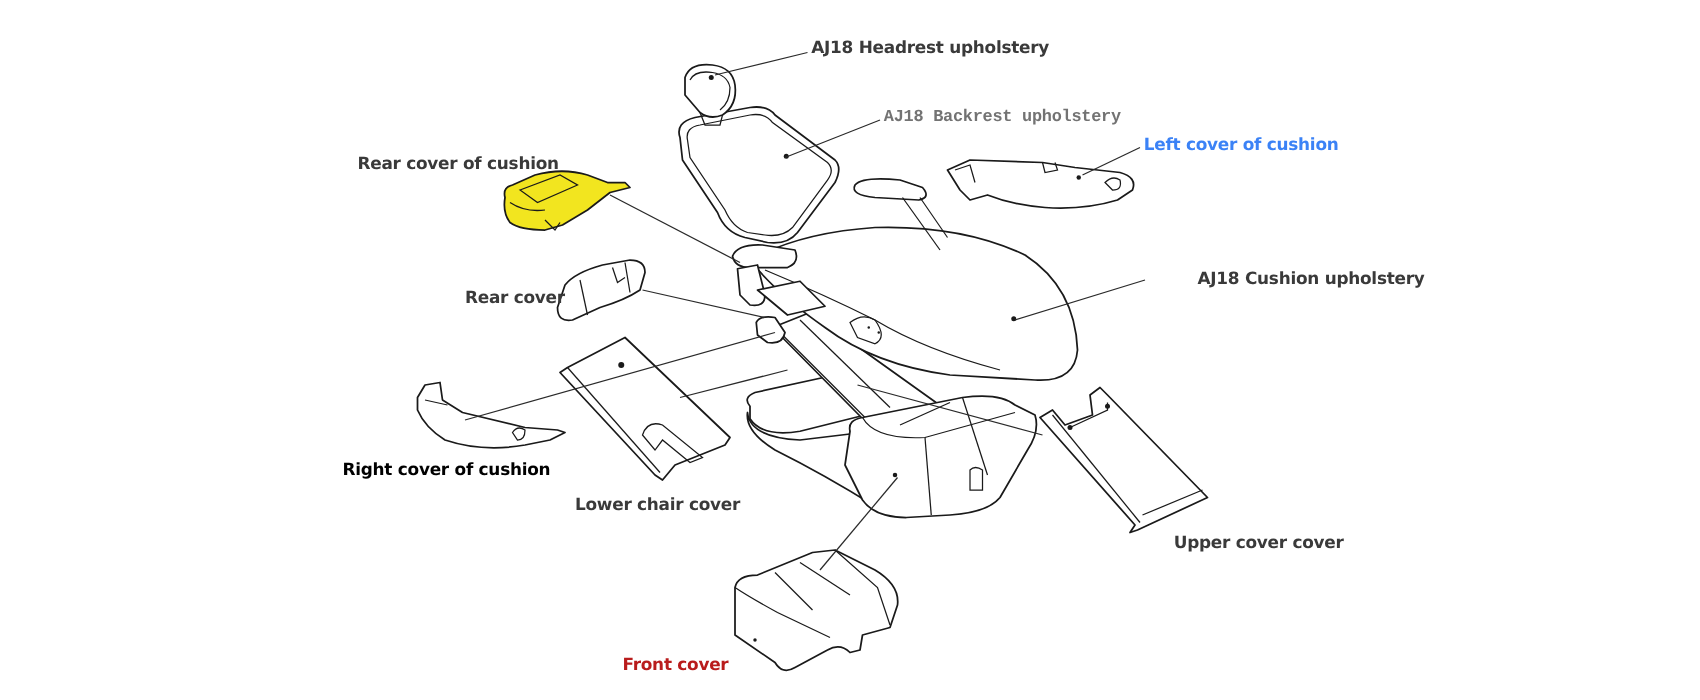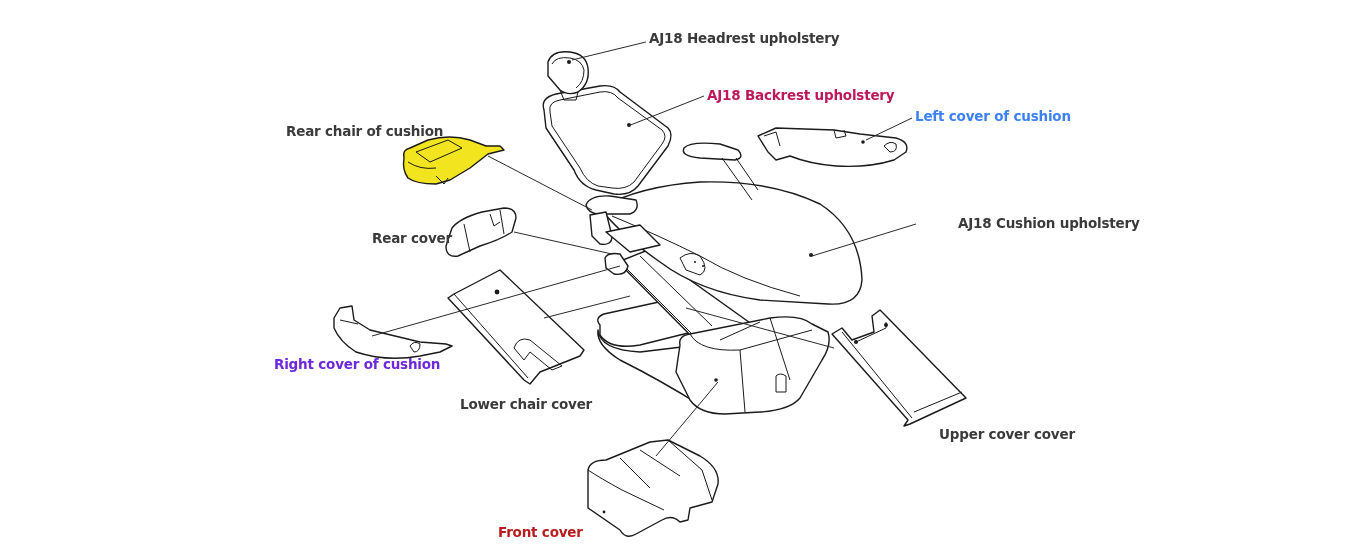--- a/index.html
+++ b/index.html
@@ -121,22 +121,22 @@
       <path class="leader" d="M514 232 L612 254"></path>
       <path class="leader" d="M372 336 L620 266"></path>
       <path class="leader" d="M544 318 L630 296"></path>
       <path class="leader" d="M686 308 L834 348"></path>
       <path class="leader" d="M656 456 L718 382"></path>
     </g>
   </svg>
 
   
   <div class="label" style="left: 649px; top: 30px; color: rgb(58, 58, 58);">AJ18 Headrest upholstery</div>
-  <div class="label" style="left: 707px; top: 87px; color: #be185d;">AJ18 Backrest upholstery</div>
-  <div class="label" style="left: 286px; top: 123px; color: rgb(58, 58, 58);">Rear chair of cushion</div>
+  <div class="label" style="left: 707px; top: 87px; color: #737373; font-family: Liberation Mono, monospace;">AJ18 Backrest upholstery</div>
+  <div class="label" style="left: 286px; top: 123px; color: rgb(58, 58, 58);">Rear cover of cushion</div>
   <div class="label" style="left: 915px; top: 108px; color: #3b82f6;">Left cover of cushion</div>
   <div class="label" style="left: 919px; top: 215px; color: rgb(58, 58, 58); margin-left: 39px;">AJ18 Cushion upholstery</div>
   <div class="label" style="left: 360px; top: 230px; color: rgb(58, 58, 58); margin-left: 12px;">Rear cover</div>
-  <div class="label" style="left: 274px; top: 356px; color: #6d28d9;">Right cover of cushion</div>
+  <div class="label" style="left: 274px; top: 368px; color: #000000;">Right cover of cushion</div>
   <div class="label" style="left: 460px; top: 396px; color: rgb(58, 58, 58);">Lower chair cover</div>
   <div class="label" style="left: 939px; top: 426px; color: rgb(58, 58, 58);">Upper cover cover</div>
   <div class="label" style="left: 498px; top: 524px; color: #b91c1c;">Front cover</div>
 </div>
 
 </body></html>

